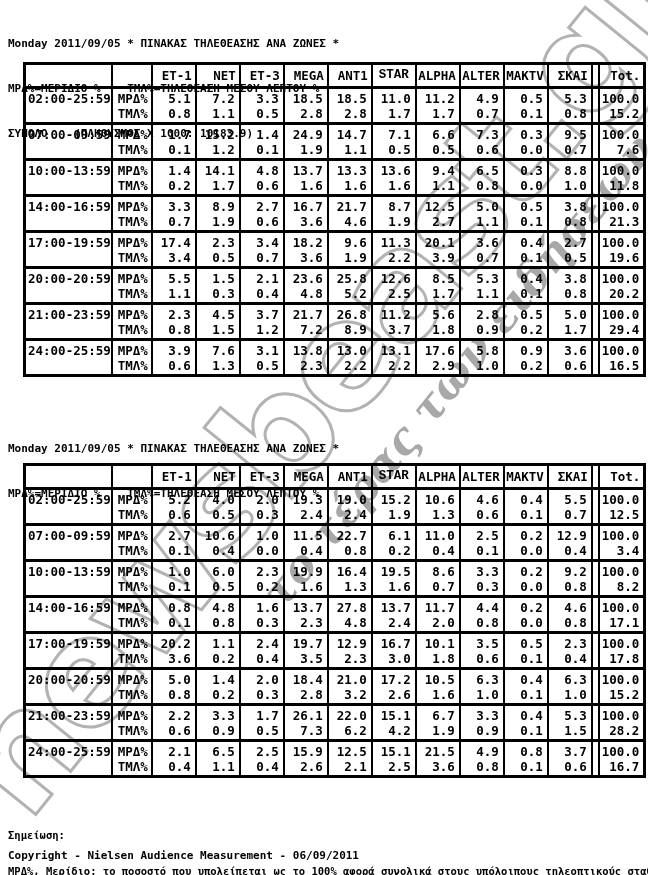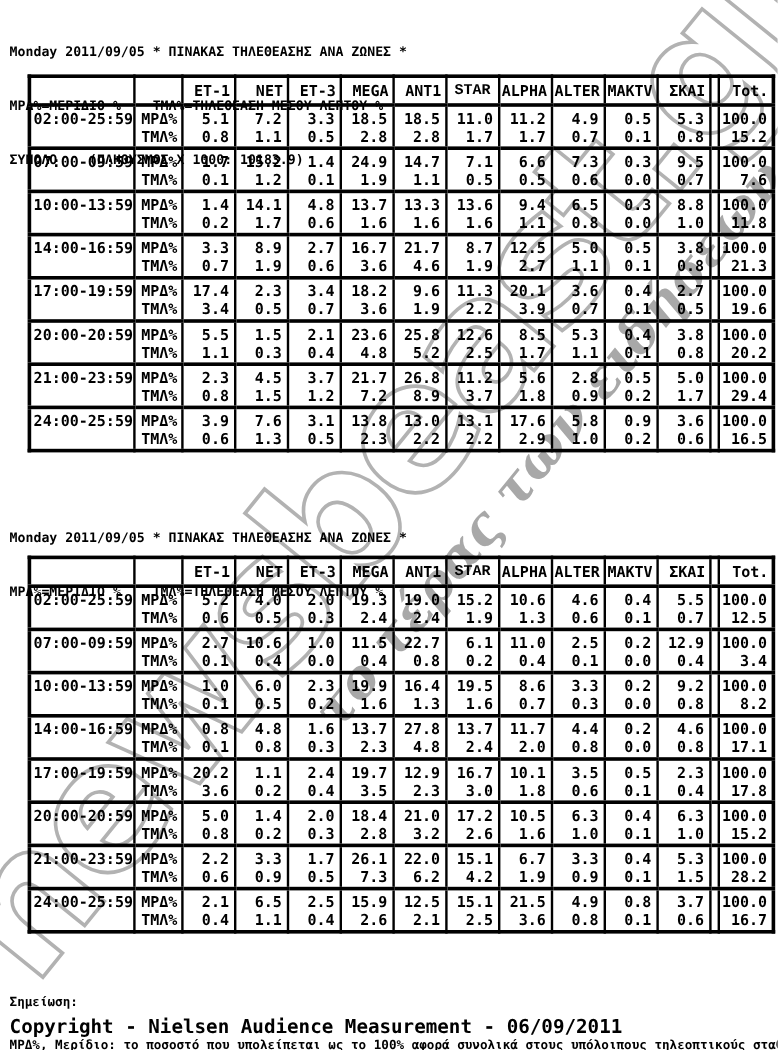--- a/index.html
+++ b/index.html
@@ -72,21 +72,21 @@
   .ratings thead th { height: 24px; vertical-align: middle; text-align: right; padding-right: 3px; border-bottom: 3px solid #000; }
   .ratings thead th.th-left { text-align: center; padding-left: 3px; font-family: Liberation Mono, monospace; }
   .ratings tbody td { height: 36px; vertical-align: top; padding-top: 2px; border-top: 3px solid #000; }
   .ratings td.num { text-align: right; padding-right: 4px; }
   .ratings td.time { text-align: center; padding-left: 2px; }
   .ratings td.labels { text-align: center; padding-left: 2px; margin-top: 17px; }
   .ratings .spacer { padding: 0; }
 
   
   .note { position: absolute; left: 8px; top: 805px; font-size: 10.5px; line-height: 12px; white-space: pre; }
-  .copyright { position: absolute; left: 8px; top: 849px; font-size: 16px; line-height: 13px; white-space: pre; }
+  .copyright { position: absolute; left: 8px; top: 849px; font-size: 11px; line-height: 13px; white-space: pre; }
 </style>
 </head>
 <body>
 
 <div class="watermark">
   <div class="wm-brand">newsbeast.gr</div>
   <div class="wm-tagline">το τέρας των ειδήσεων</div>
 </div>
 
 <div class="content">

